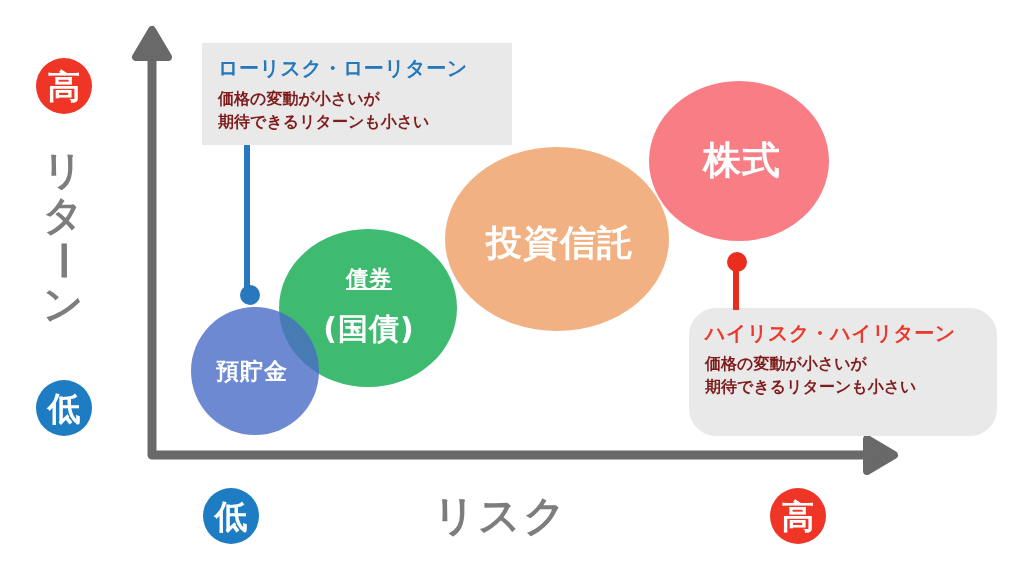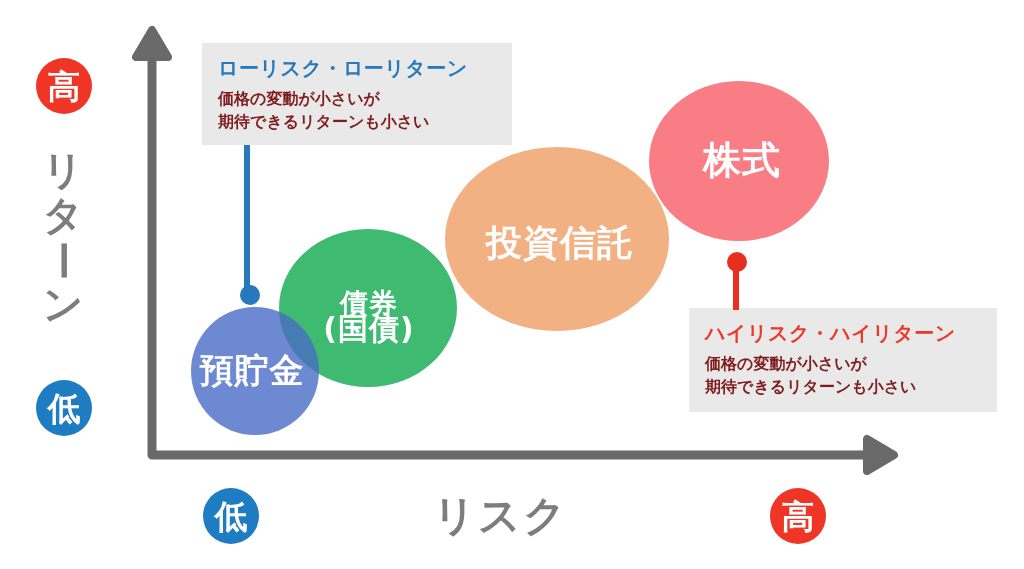--- a/index.html
+++ b/index.html
@@ -11,22 +11,22 @@
 
   
   .bubble{position:absolute;border-radius:50%;}
   #bubble-funds  {left:445px;top:147px;width:224px;height:184px;background:rgba(239,158,100,0.80);}
   #bubble-stocks {left:649px;top:81px; width:180px;height:160px;background:rgba(246,92,101,0.80);}
   #bubble-bonds  {left:279px;top:229px;width:178px;height:158px;background:rgba(15,169,78,0.80);}
   #bubble-savings{left:191px;top:307px;width:128px;height:128px;background:rgba(73,108,198,0.80);}
 
   .bubble-label{position:absolute;transform:translate(-50%,-50%);color:#ffffff;font-weight:bold;
     white-space:nowrap;text-align:center;letter-spacing:1px;}
-  #label-savings{left:252px;top:371px;font-size:34px;}
-  #label-bonds-1{left:369px;top:304px;font-size:28px;}
+  #label-savings{left:252px;top:371px;font-size:23px;}
+  #label-bonds-1{left:369px;top:279px;font-size:22px;text-decoration:underline;}
   #label-bonds-2{left:369px;top:329px;font-size:30px;}
   #label-funds  {left:560px;top:243px;font-size:36px;}
   #label-stocks {left:742px;top:152px;font-size:38px;margin-top:8px;}
 
   
   .badge{position:absolute;width:56px;height:56px;border-radius:50%;color:#ffffff;
     font-weight:bold;font-size:33px;display:flex;align-items:center;justify-content:center;line-height:1;}
   .badge.red {background:#ee3526;}
   .badge.blue{background:#1e7cc2;}
   #badge-return-high{left:36px; top:58px;}
@@ -37,21 +37,21 @@
   
   #y-title{position:absolute;left:40px;top:148px;width:46px;display:flex;flex-direction:column;
     align-items:center;color:#7d7d7d;font-weight:bold;font-size:40px;line-height:1.12;}
   #y-title .rot{transform:rotate(90deg);}
   #x-title{position:absolute;left:433px;top:488px;width:165px;text-align:left;
     color:#7d7d7d;font-weight:bold;font-size:42px;letter-spacing:2px;}
 
   
   .callout{position:absolute;background:#e9e9e9;box-sizing:border-box;padding:12px 24px 10px 16px;}
   #callout-low {left:202px;top:43px; width:310px;height:102px;}
-  #callout-high{left:689px;top:308px;width:308px;height:104px;}
+  #callout-high{left:689px;top:308px;width:308px;height:128px;border-radius:27px;}
   .callout-title{font-weight:bold;font-size:20px;margin:0 0 6px 0;white-space:nowrap;letter-spacing:0.5px;}
   #callout-low  .callout-title{color:#2478bd;}
   #callout-high .callout-title{color:#ed392b;}
   .callout-body{font-size:16px;color:#7f1d1d;font-weight:bold;line-height:1.42;white-space:nowrap;}
 
   
   .connector-line{position:absolute;width:6px;}
   .connector-dot{position:absolute;width:20px;height:20px;border-radius:50%;}
   #line-low {left:244px;top:145px;height:145px;background:#2878bd;}
   #dot-low  {left:240px;top:285px;background:#2878bd;}

